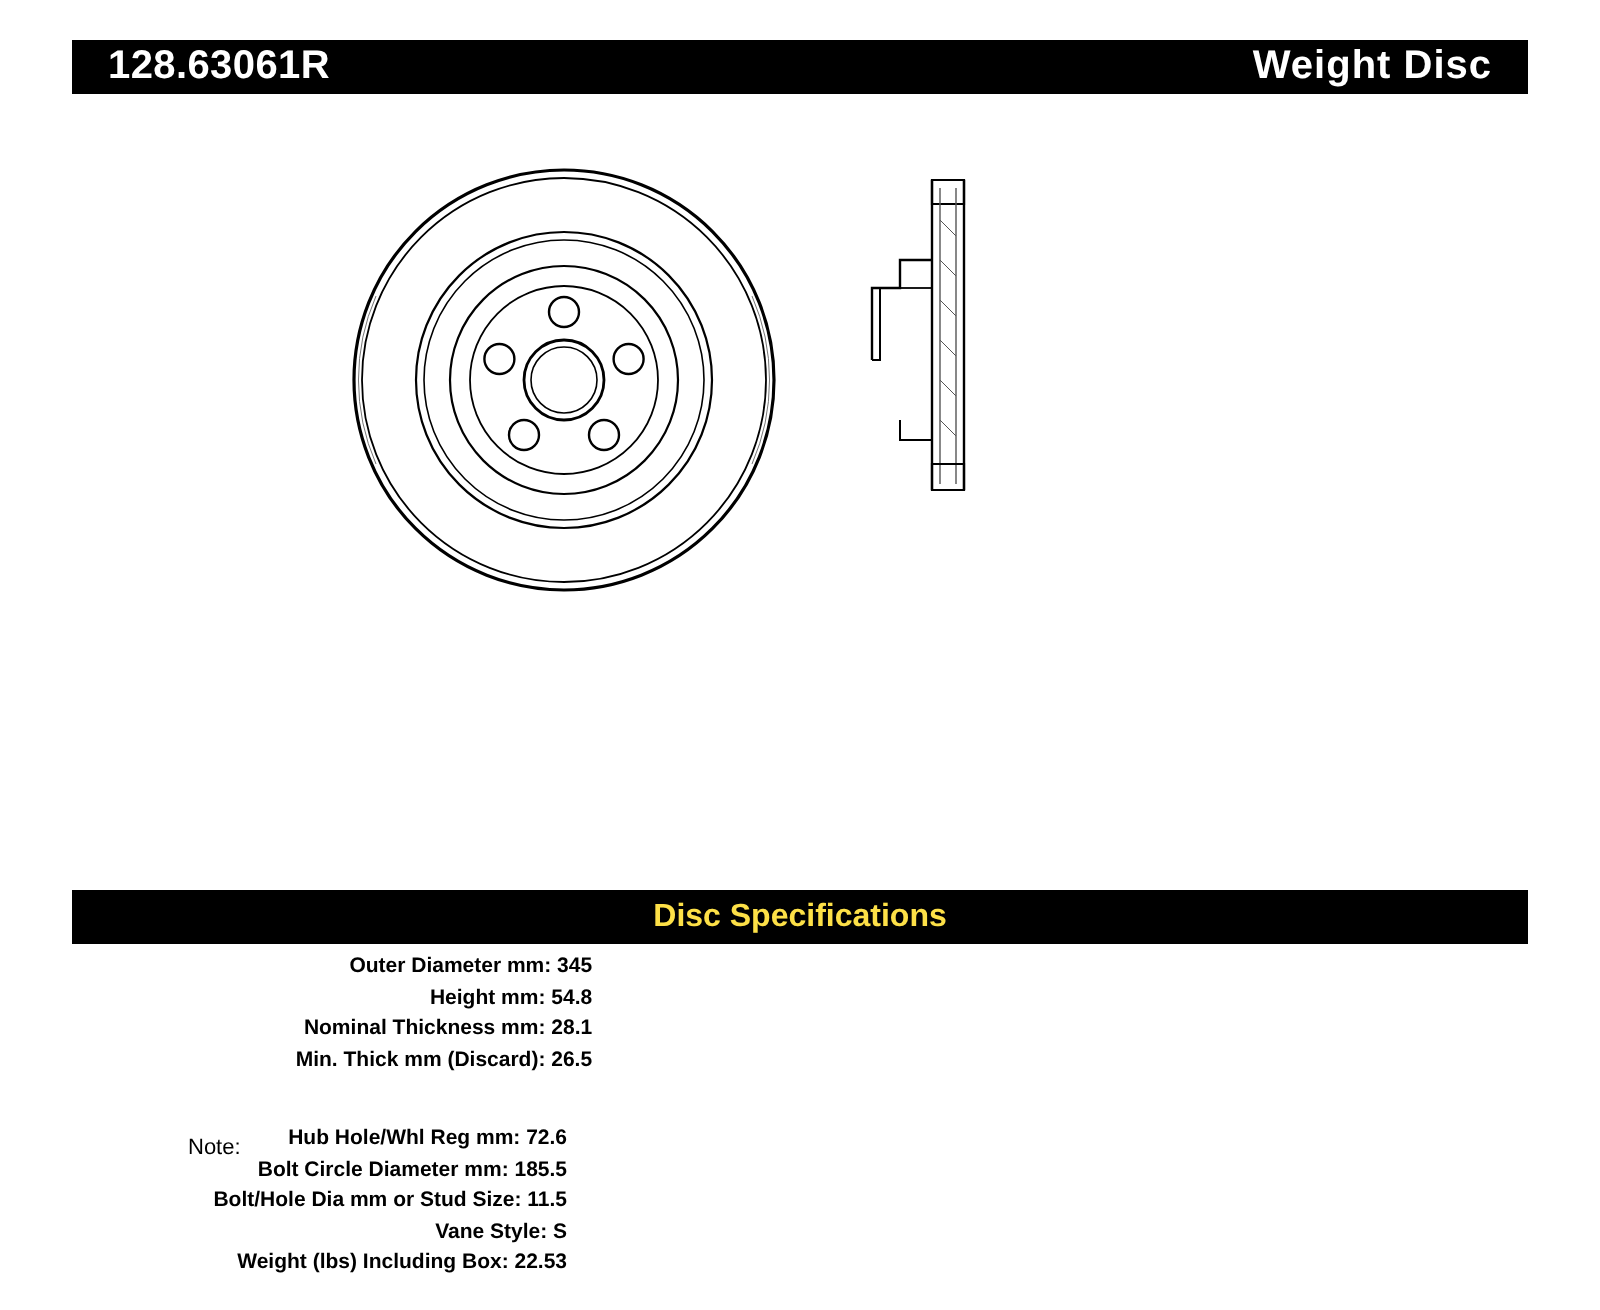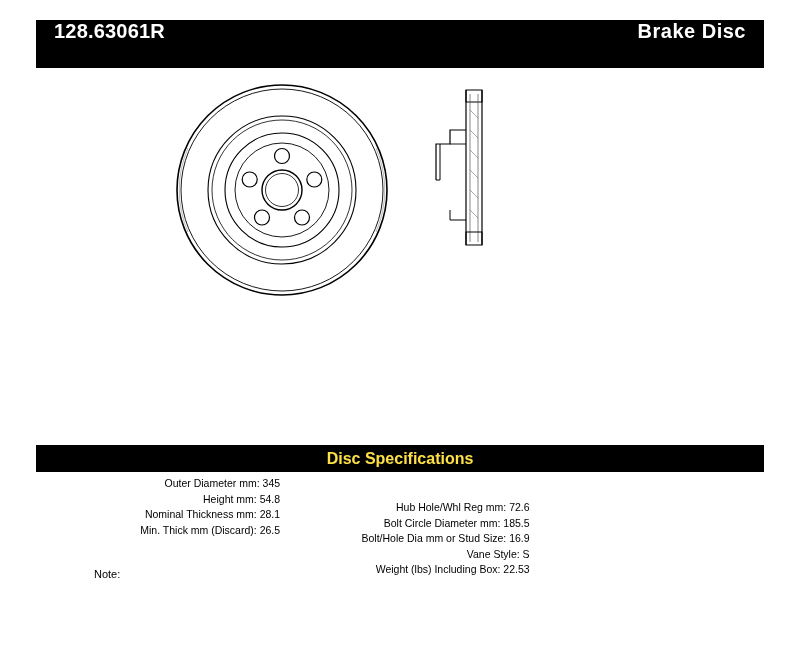--- a/index.html
+++ b/index.html
@@ -22,24 +22,24 @@
     width: 800px;
     height: 655px;
   }
 
   
   .header-bar {
     position: absolute;
     left: 36px;
     top: 20px;
     width: 728px;
-    height: 48px;
+    height: 27px;
     background: #000000;
     display: flex;
-    align-items: flex-start;
+    align-items: center;
     justify-content: space-between;
     box-sizing: border-box;
     padding: 0 18px;
   }
   .header-part {
     color: #ffffff;
     font-size: 20px;
     font-weight: bold;
     letter-spacing: 0.2px;
   }
@@ -72,26 +72,27 @@
     justify-content: center;
   }
   .spec-bar-title {
     color: #fde047;
     font-size: 16px;
     font-weight: bold;
   }
 
   .spec-columns {
     position: absolute;
-    left: 24px;
+    left: 40px;
     top: 476px;
     width: 728px;
     display: flex;
     font-size: 10.5px;
-    font-weight: normal;
+    font-weight: bold;
+    flex-direction: column;
   }
   .col {
     box-sizing: border-box;
   }
   .col-left {
     width: 36%;
     text-align: right;
     padding-right: 6px;
   }
   .col-mid {
@@ -123,21 +124,21 @@
     padding-left: 58px;
   }
 </style>
 </head>
 <body>
 
 <div class="sheet">
 
   <div class="header-bar">
     <div class="header-part">128.63061R</div>
-    <div class="header-title">Brake Disc</div>
+    <div class="header-title">Weight Disc</div>
   </div>
 
   <div class="drawing">
     <svg width="728" height="350" viewBox="0 0 728 350">
       <g fill="none" stroke="#000000">
 
         <circle cx="246" cy="120" r="105" stroke-width="1.6"></circle>
         <circle cx="246" cy="120" r="101" stroke-width="0.9"></circle>
 
         <circle cx="246" cy="120" r="74" stroke-width="1.1"></circle>
@@ -193,21 +194,21 @@
   <div class="spec-columns">
     <div class="col col-left">
       <div class="spec-line">Outer Diameter mm: 345</div>
       <div class="spec-line">Height mm: 54.8</div>
       <div class="spec-line">Nominal Thickness mm: 28.1</div>
       <div class="spec-line">Min. Thick mm (Discard): 26.5</div>
     </div>
     <div class="col col-mid">
       <div class="spec-line">Hub Hole/Whl Reg mm: 72.6</div>
       <div class="spec-line">Bolt Circle Diameter mm: 185.5</div>
-      <div class="spec-line">Bolt/Hole Dia mm or Stud Size: 16.9</div>
+      <div class="spec-line">Bolt/Hole Dia mm or Stud Size: 11.5</div>
       <div class="spec-line">Vane Style: S</div>
       <div class="spec-line">Weight (lbs) Including Box: 22.53</div>
     </div>
   </div>
 
   <div class="note-row">
     <span class="note-label">Note:</span>
     <span></span>
   </div>
 

